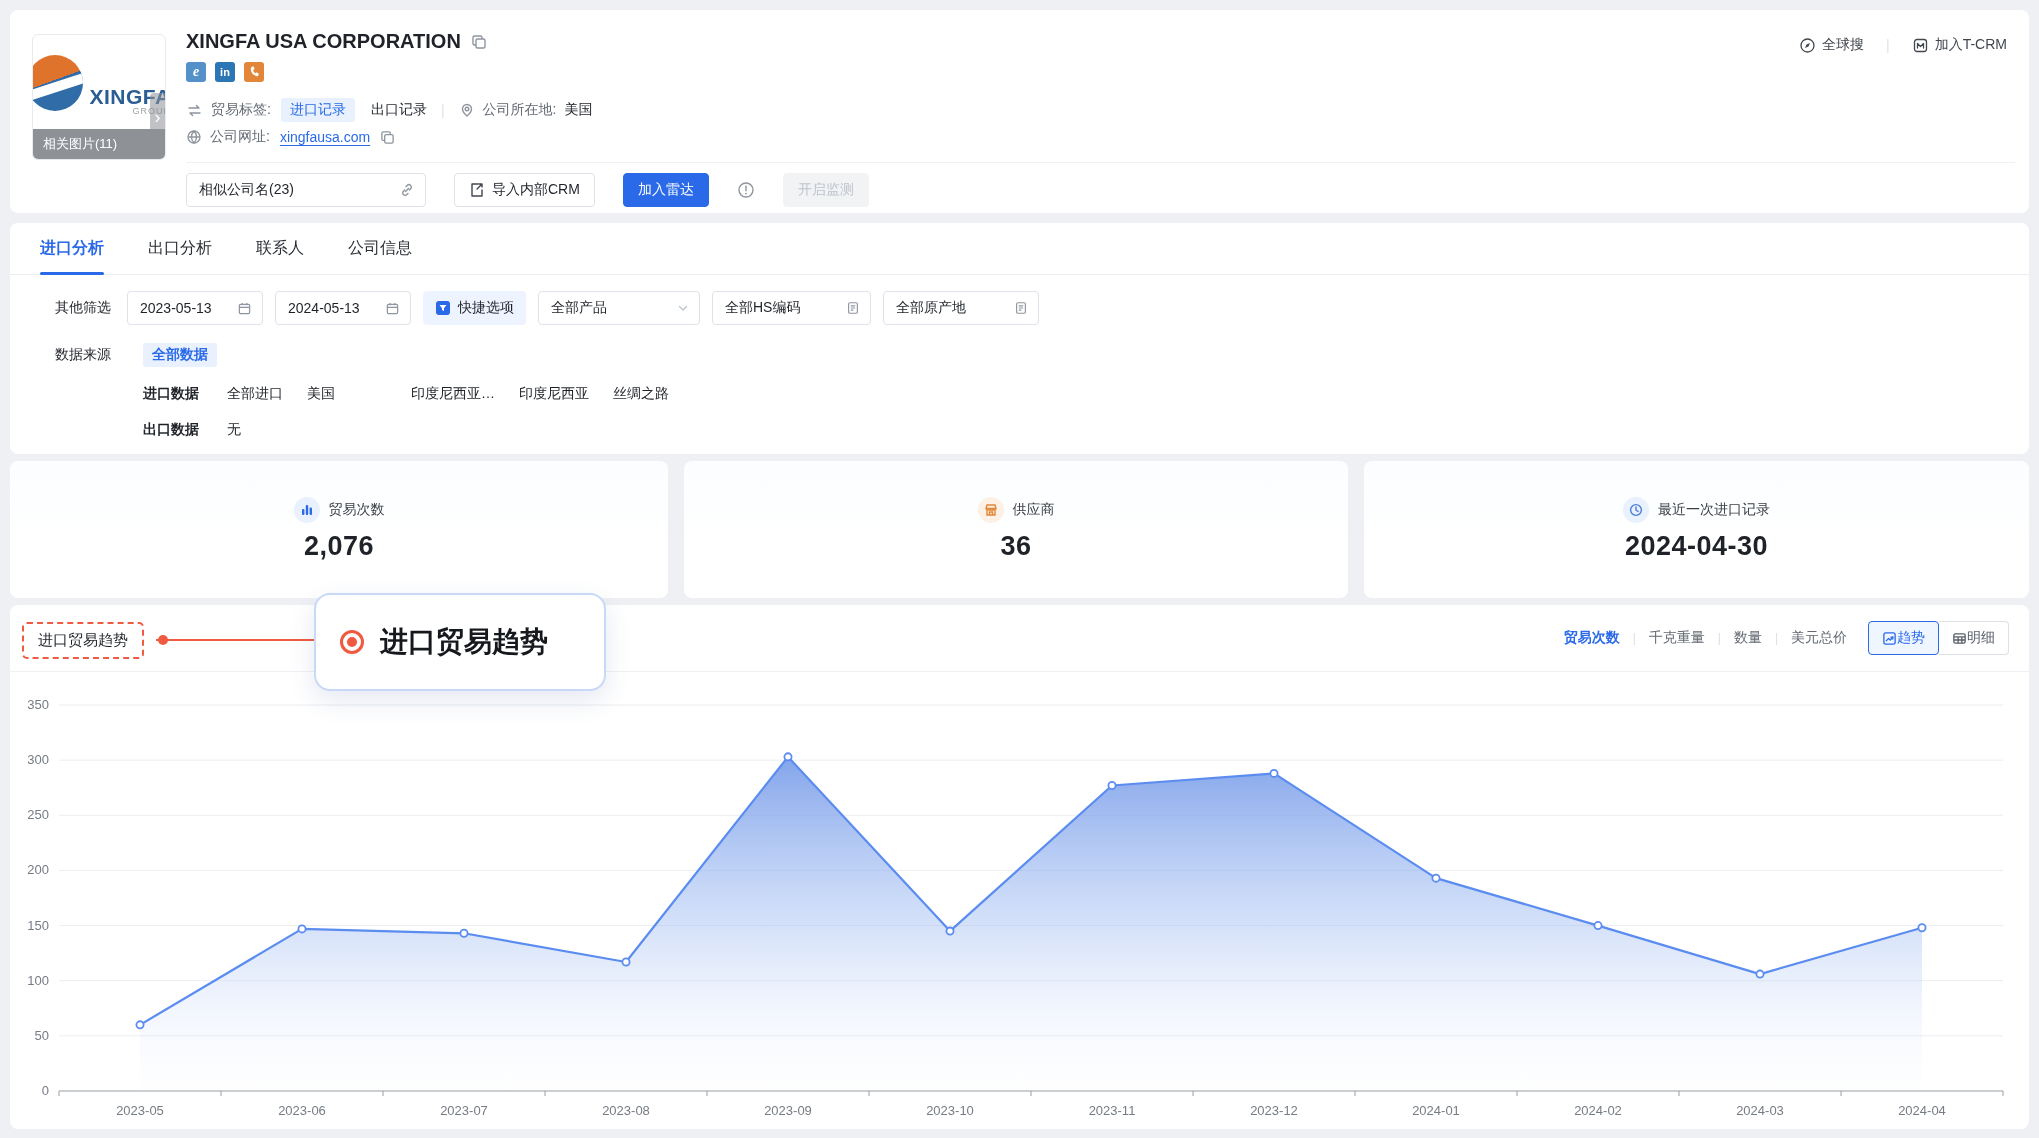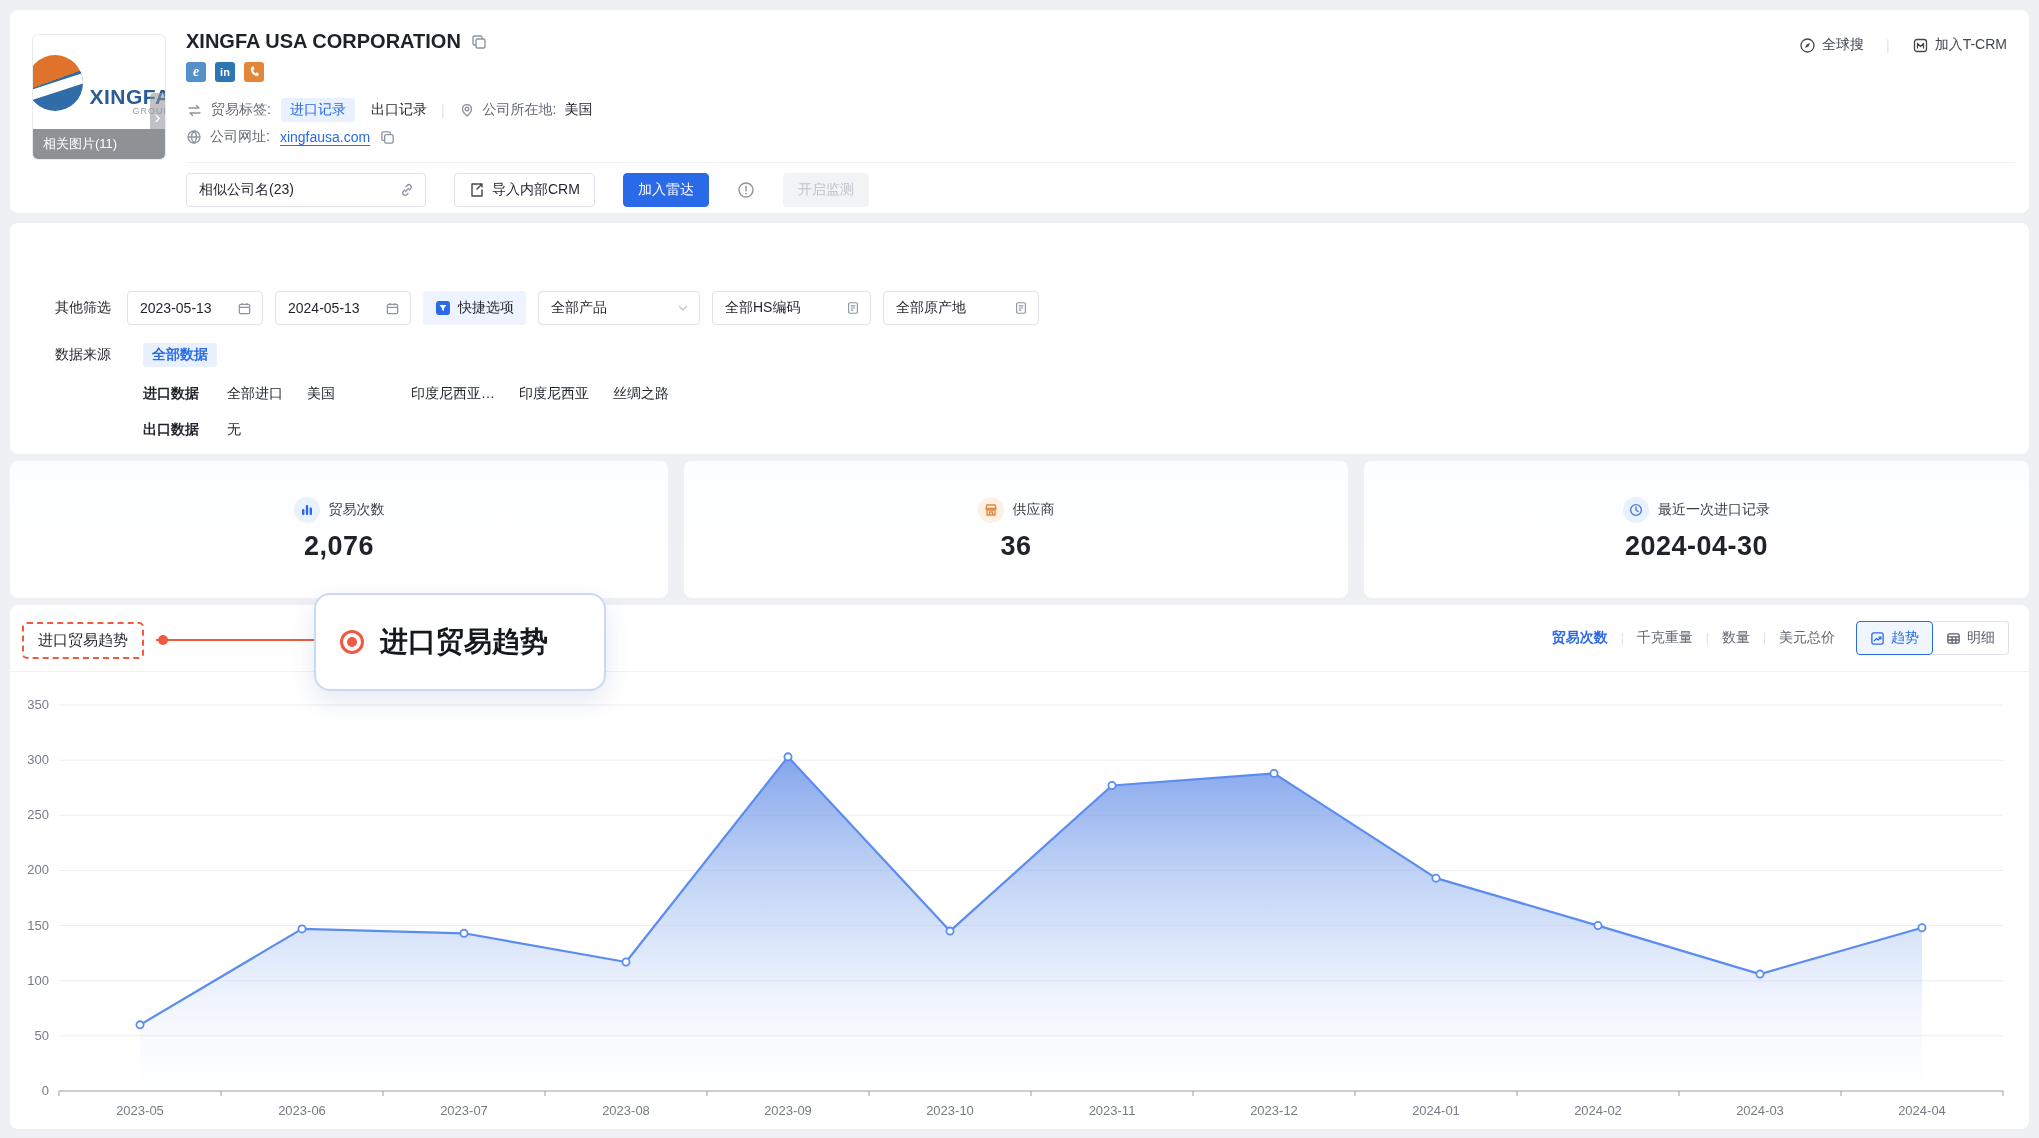--- a/index.html
+++ b/index.html
@@ -107,21 +107,21 @@
       display:flex; align-items:center; gap:16px; padding-left:24px; z-index:5; }
   .bullseye { width:24px; height:24px; border:3px solid #f05a41; border-radius:50%; display:flex; align-items:center; justify-content:center; }
   .bullseye i { width:10px; height:10px; border-radius:50%; background:#f05a41; }
   .callout-text { font-size:28px; font-weight:bold; color:#15181c; }
 
   .metric-row { position:absolute; right:20px; top:16px; height:34px; display:flex; align-items:center; gap:13px; font-size:14px; }
   .metric { color:#646a73; }
   .metric.active { color:#2a6ae9; font-weight:600; }
   .msep { color:#dde0e6; font-size:12px; }
   .seg { display:flex; margin-left:8px; }
-  .seg-btn { height:34px; display:flex; align-items:center; gap:6px; padding:0 13px; font-size:14px;
+  .seg-btn { height:34px; display:flex; align-items:center; padding:0 13px; font-size:14px;
       border:1px solid #dde0e6; background:#fff; color:#595f69; }
   .seg-btn.first { border-radius:4px 0 0 4px; }
   .seg-btn.last { border-radius:0 4px 4px 0; border-left:none; }
   .seg-btn.active { border:1px solid #2a6ae9; background:#f0f6ff; color:#2a6ae9; border-radius:4px; }
 
   #trend-svg { position:absolute; left:0; top:0; width:2019px; height:524px; }
   #trend-svg text { font-family:"Liberation Sans","DejaVu Sans",sans-serif; font-size:13px; fill:#767c84; }
 </style>
 </head>
 <body>
@@ -245,20 +245,26 @@
           <rect x="2.5" y="2.5" width="12" height="12" rx="2.5"></rect>
             <path d="M5.5 11V6.5l3 3 3-3V11" stroke-linecap="round"></path>
         </svg>
       </span>
       <span>加入T-CRM</span>
     </span>
   </div>
 </div>
 
 <div class="card" id="tabs-card">
+  <div class="tabbar">
+    <div class="tab active">进口分析</div>
+    <div class="tab">出口分析</div>
+    <div class="tab">联系人</div>
+    <div class="tab">公司信息</div>
+  </div>
 
   <div class="filter-row">
     <span class="f-label">其他筛选</span>
     <div class="f-box w-date">
       <span>2023-05-13</span>
       <span class="inline-ic">
         <svg width="15" height="15" viewBox="0 0 16 16" fill="none" stroke="#8f959e" stroke-width="1.3">
           <rect x="2.5" y="3.5" width="11" height="10" rx="1.5"></rect>
             <path d="M2.5 6.8h11M5.5 2v2.6M10.5 2v2.6"></path>
         </svg>

